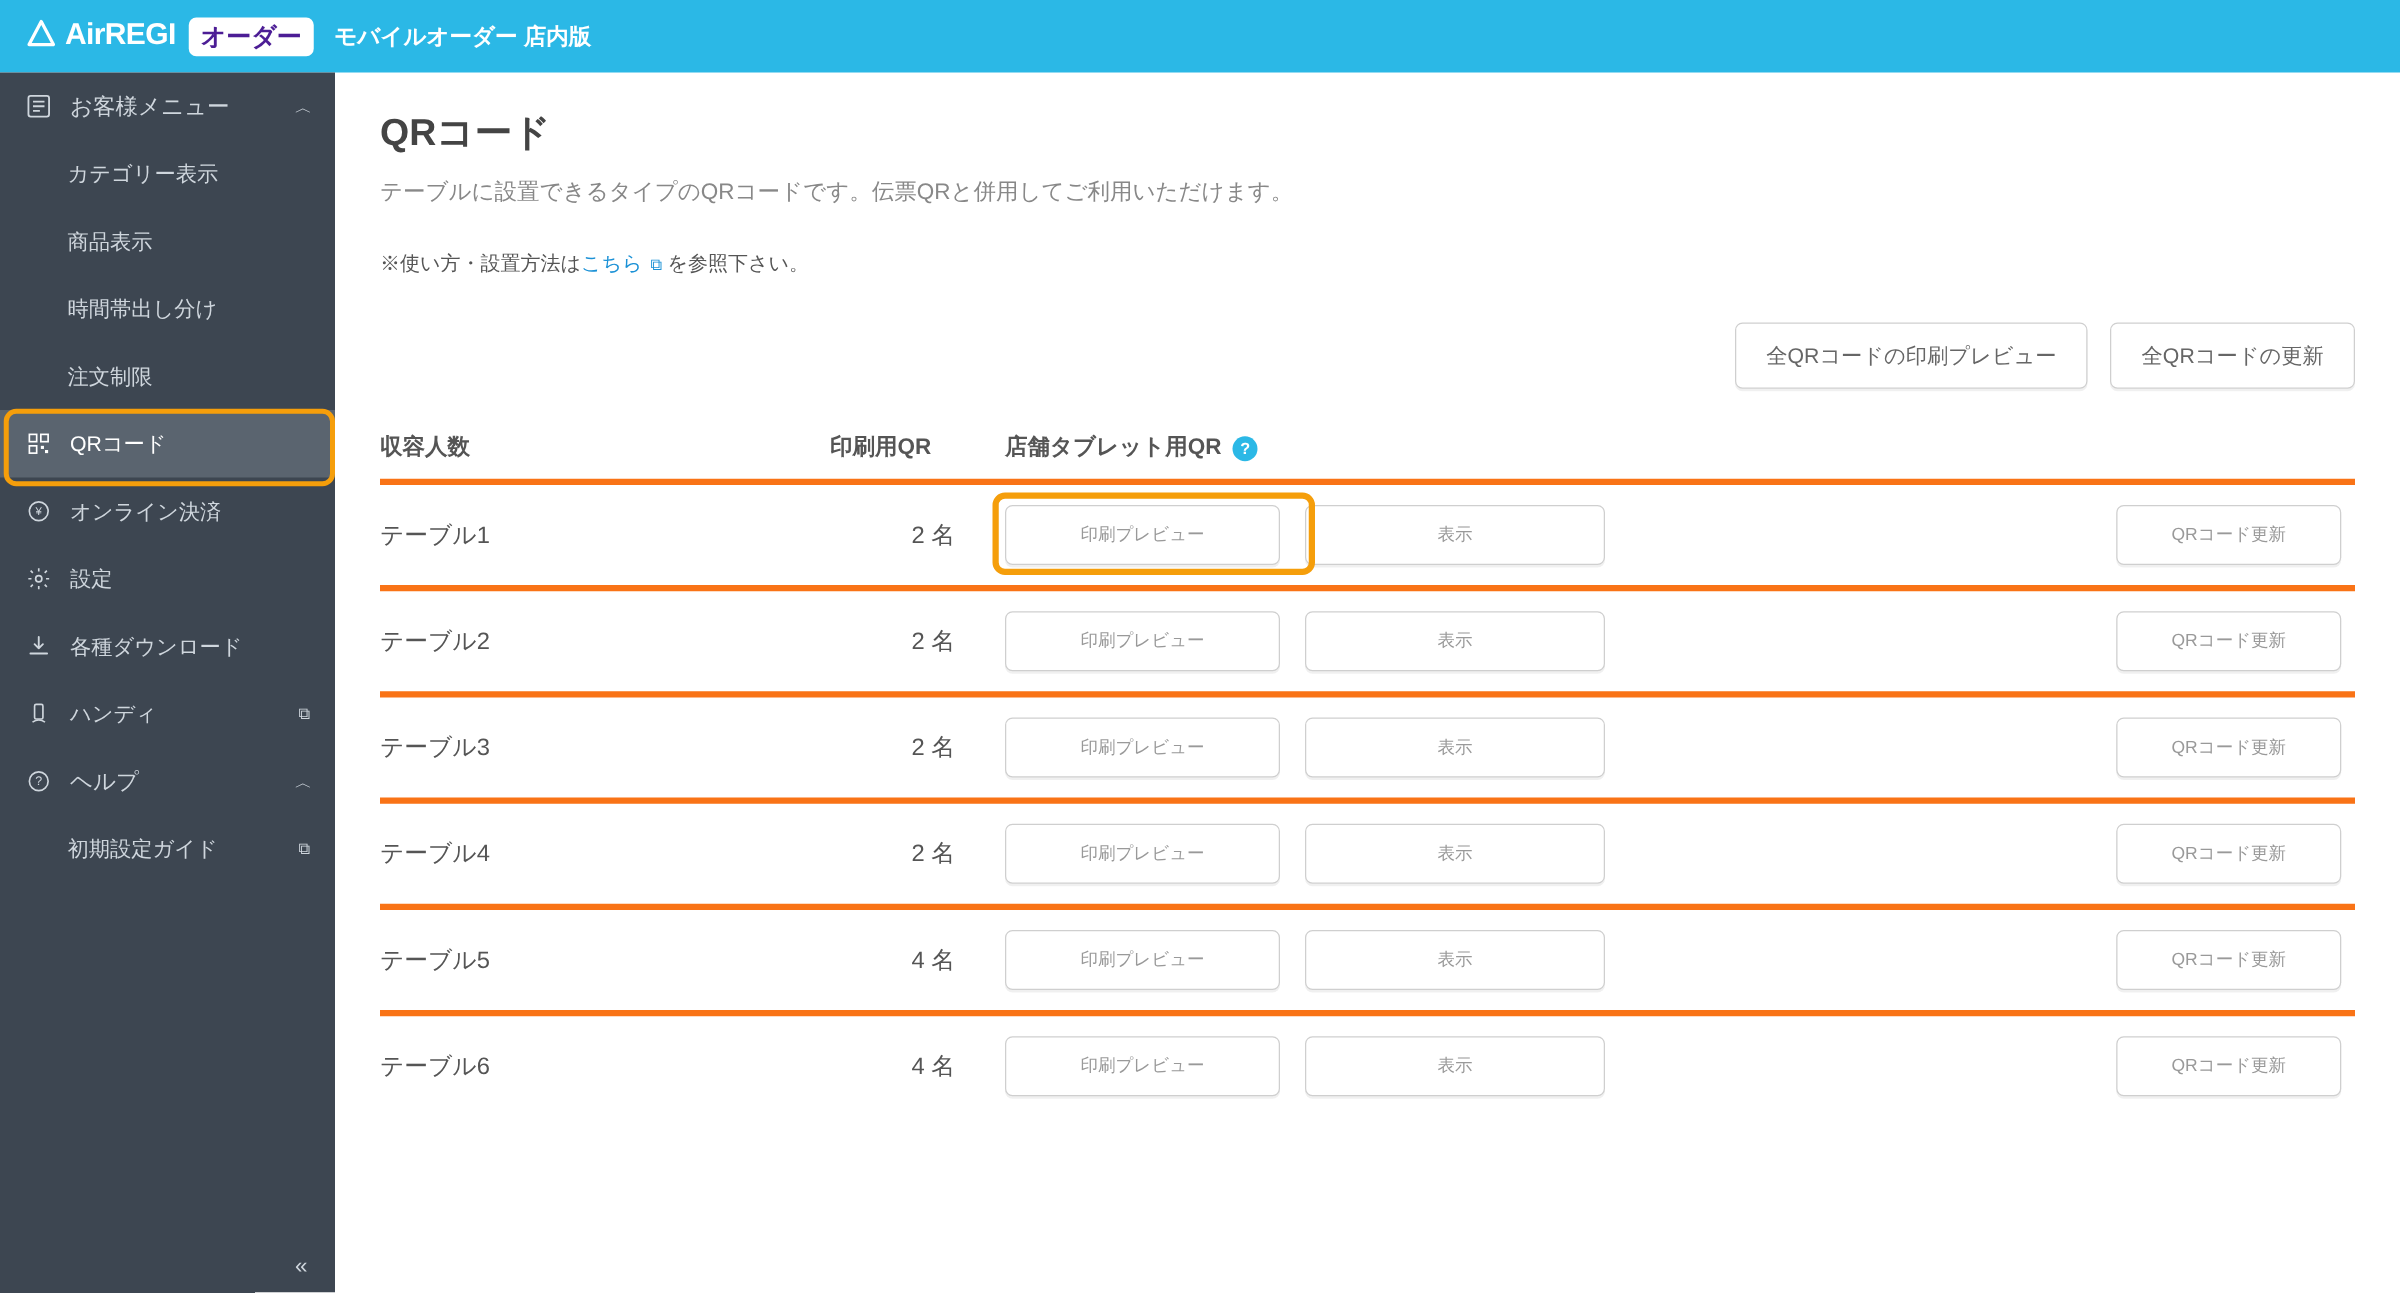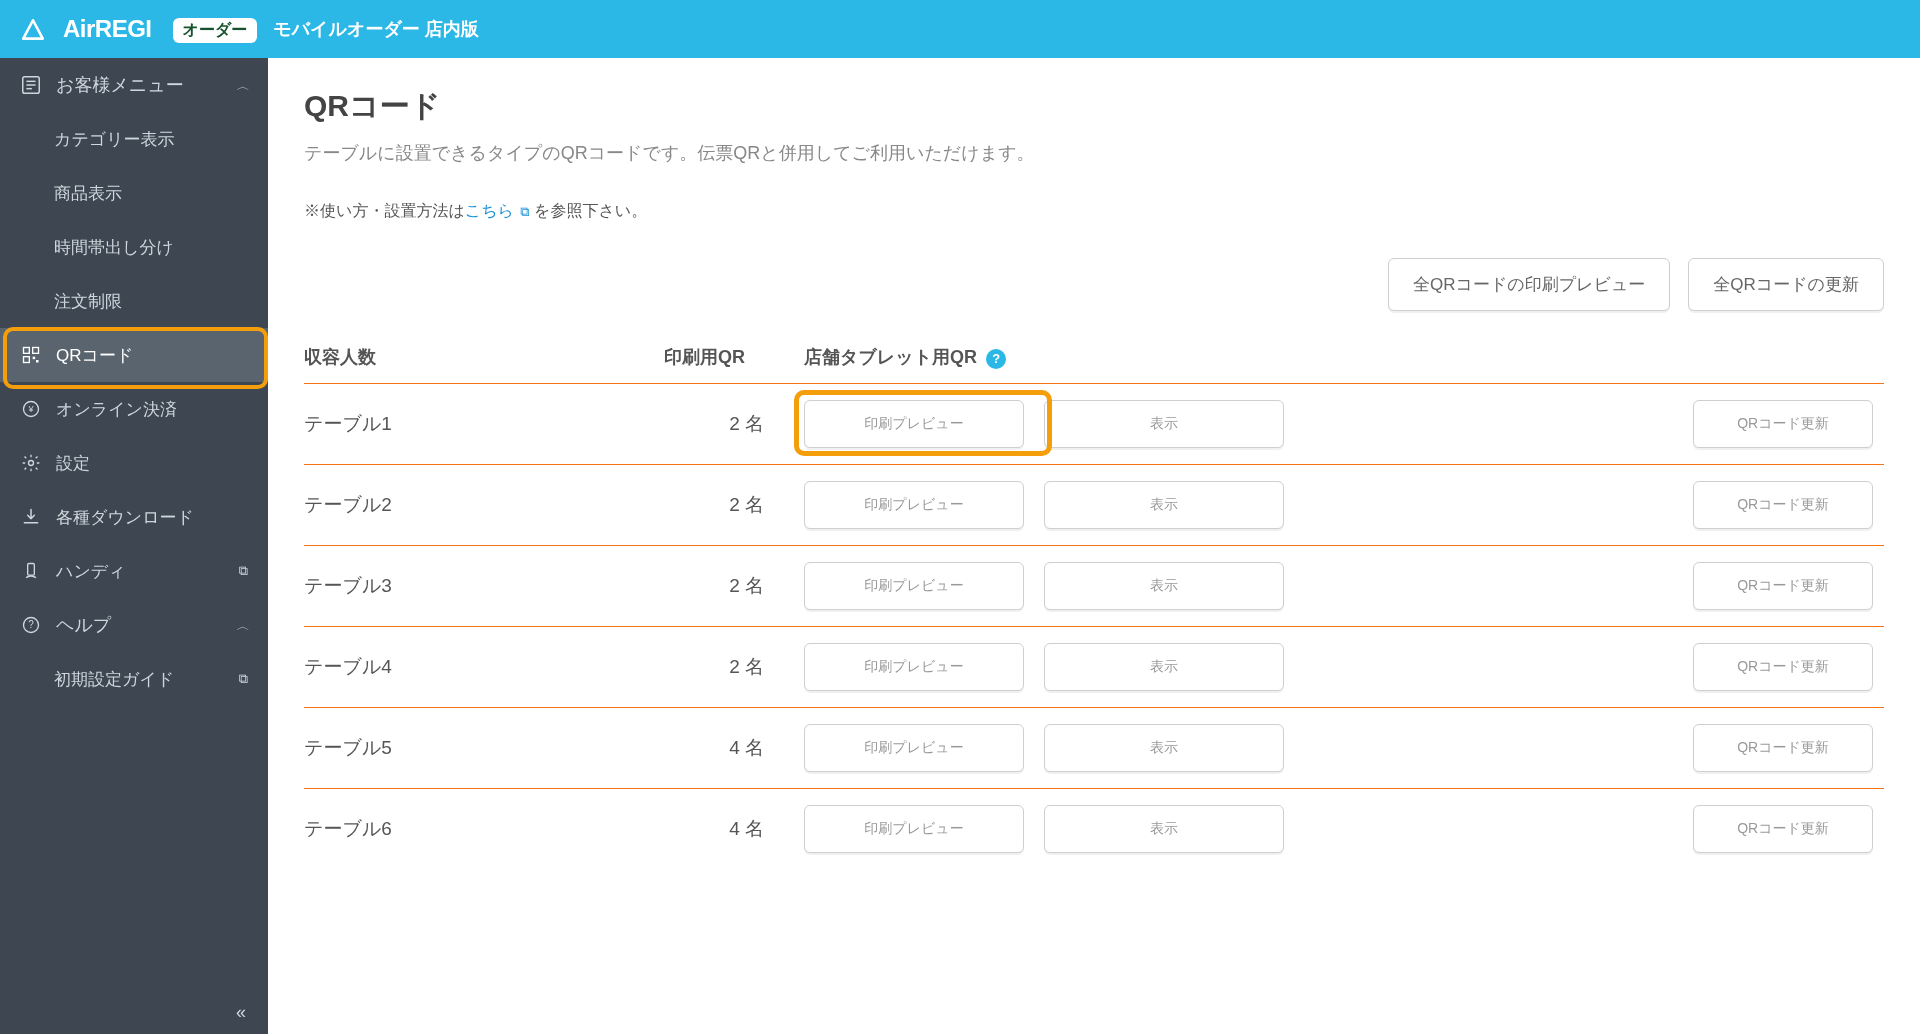--- a/index.html
+++ b/index.html
@@ -1,23 +1,23 @@
 <!DOCTYPE html>
 <html><head>
 <meta charset="utf-8">
 <style>
 * { margin: 0; padding: 0; box-sizing: border-box; }
 body { font-family: -apple-system, BlinkMacSystemFont, "Segoe UI", "Hiragino Sans", "Hiragino Kaku Gothic ProN", Meiryo, sans-serif; background: #fff; color: #333; }
 
 
 .header { background: #2bb8e6; height: 58px; display: flex; align-items: center; padding: 0 20px; color: #fff; }
-.logo-wrap { display: flex; align-items: flex-end; gap: 17px; }
+.logo-wrap { display: flex; align-items: flex-start; gap: 6px; }
 .logo-triangle { width: 26px; height: 26px; }
 .logo-text { font-size: 24px; font-weight: 700; letter-spacing: -0.5px; }
-.logo-badge { background: #fff; color: #14532d; border-radius: 6px; padding: 2px 10px; font-size: 16px; font-weight: 700; margin-left: 4px; }
+.logo-badge { background: #fff; color: #4c1d95; border-radius: 6px; padding: 2px 10px; font-size: 20px; font-weight: 700; margin-left: 4px; }
 .header-subtitle { margin-left: 16px; font-size: 18px; font-weight: 600; }
 
 
 .layout { display: flex; height: calc(100vh - 58px); min-height: 740px; }
 
 
 .sidebar { width: 268px; background: #3d4651; color: #cfd6dd; display: flex; flex-direction: column; position: relative; }
 .side-item { display: flex; align-items: center; padding: 0 20px; height: 54px; font-size: 17px; cursor: pointer; gap: 14px; }
 .side-item.parent { font-size: 18px; }
 .side-item.child { padding-left: 54px; }
@@ -36,21 +36,21 @@
 .usage-note a { color: #1b91d6; text-decoration: none; }
 .usage-note .ext-icon { font-size: 13px; margin-left: 2px; }
 
 .top-actions { display: flex; justify-content: flex-end; gap: 18px; margin-bottom: 24px; }
 .btn { background: #fff; border: 1px solid #cfcfcf; border-radius: 6px; padding: 14px 24px; font-size: 17px; color: #666; cursor: pointer; box-shadow: 0 2px 0 rgba(0,0,0,0.06); }
 .btn-cell { width: 100%; padding: 14px 0; font-size: 14px; color: #999; }
 
 
 .tbl-head { display: grid; grid-template-columns: 360px 140px 240px 260px 1fr; align-items: center; font-size: 18px; font-weight: 700; color: #555; padding: 10px 0 14px 0; }
 .tbl-head .help { display: inline-flex; width: 20px; height: 20px; border-radius: 50%; background: #2bb8e6; color: #fff; font-size: 13px; align-items: center; justify-content: center; margin-left: 4px; }
-.tbl-row { display: grid; grid-template-columns: 360px 140px 240px 260px 1fr; align-items: center; border-top: 1px solid #f97316; padding: 16px 0; }
+.tbl-row { display: grid; grid-template-columns: 360px 140px 240px 260px 1fr; align-items: center; border-top: 5px solid #f97316; padding: 16px 0; }
 .tbl-row .name { font-size: 19px; color: #555; }
 .tbl-row .cap { font-size: 19px; color: #555; text-align: right; padding-right: 40px; }
 .cell-btn-wrap { padding-right: 20px; }
 .cell-btn-wrap.last { padding-right: 11px; display: flex; justify-content: flex-end; }
 .cell-btn-wrap.last .btn-cell { width: 180px; }
 .row-highlight { position: relative; }
 .row-highlight .hl { position: absolute; left: -10px; right: -8px; top: -10px; bottom: -8px; border: 5px solid #f59e0b; border-radius: 10px; pointer-events: none; }
 </style>
 </head>
 <body>

